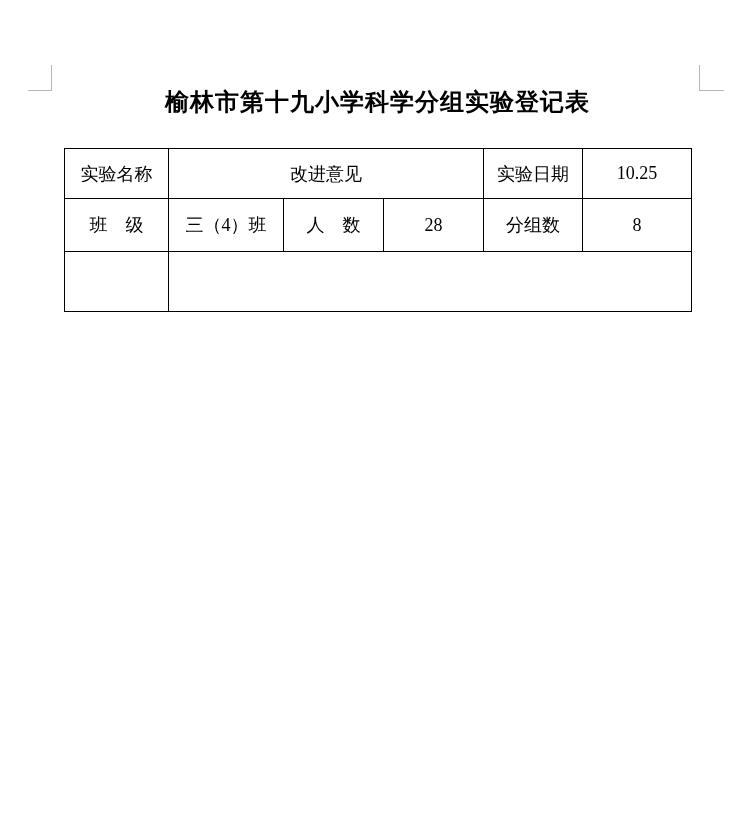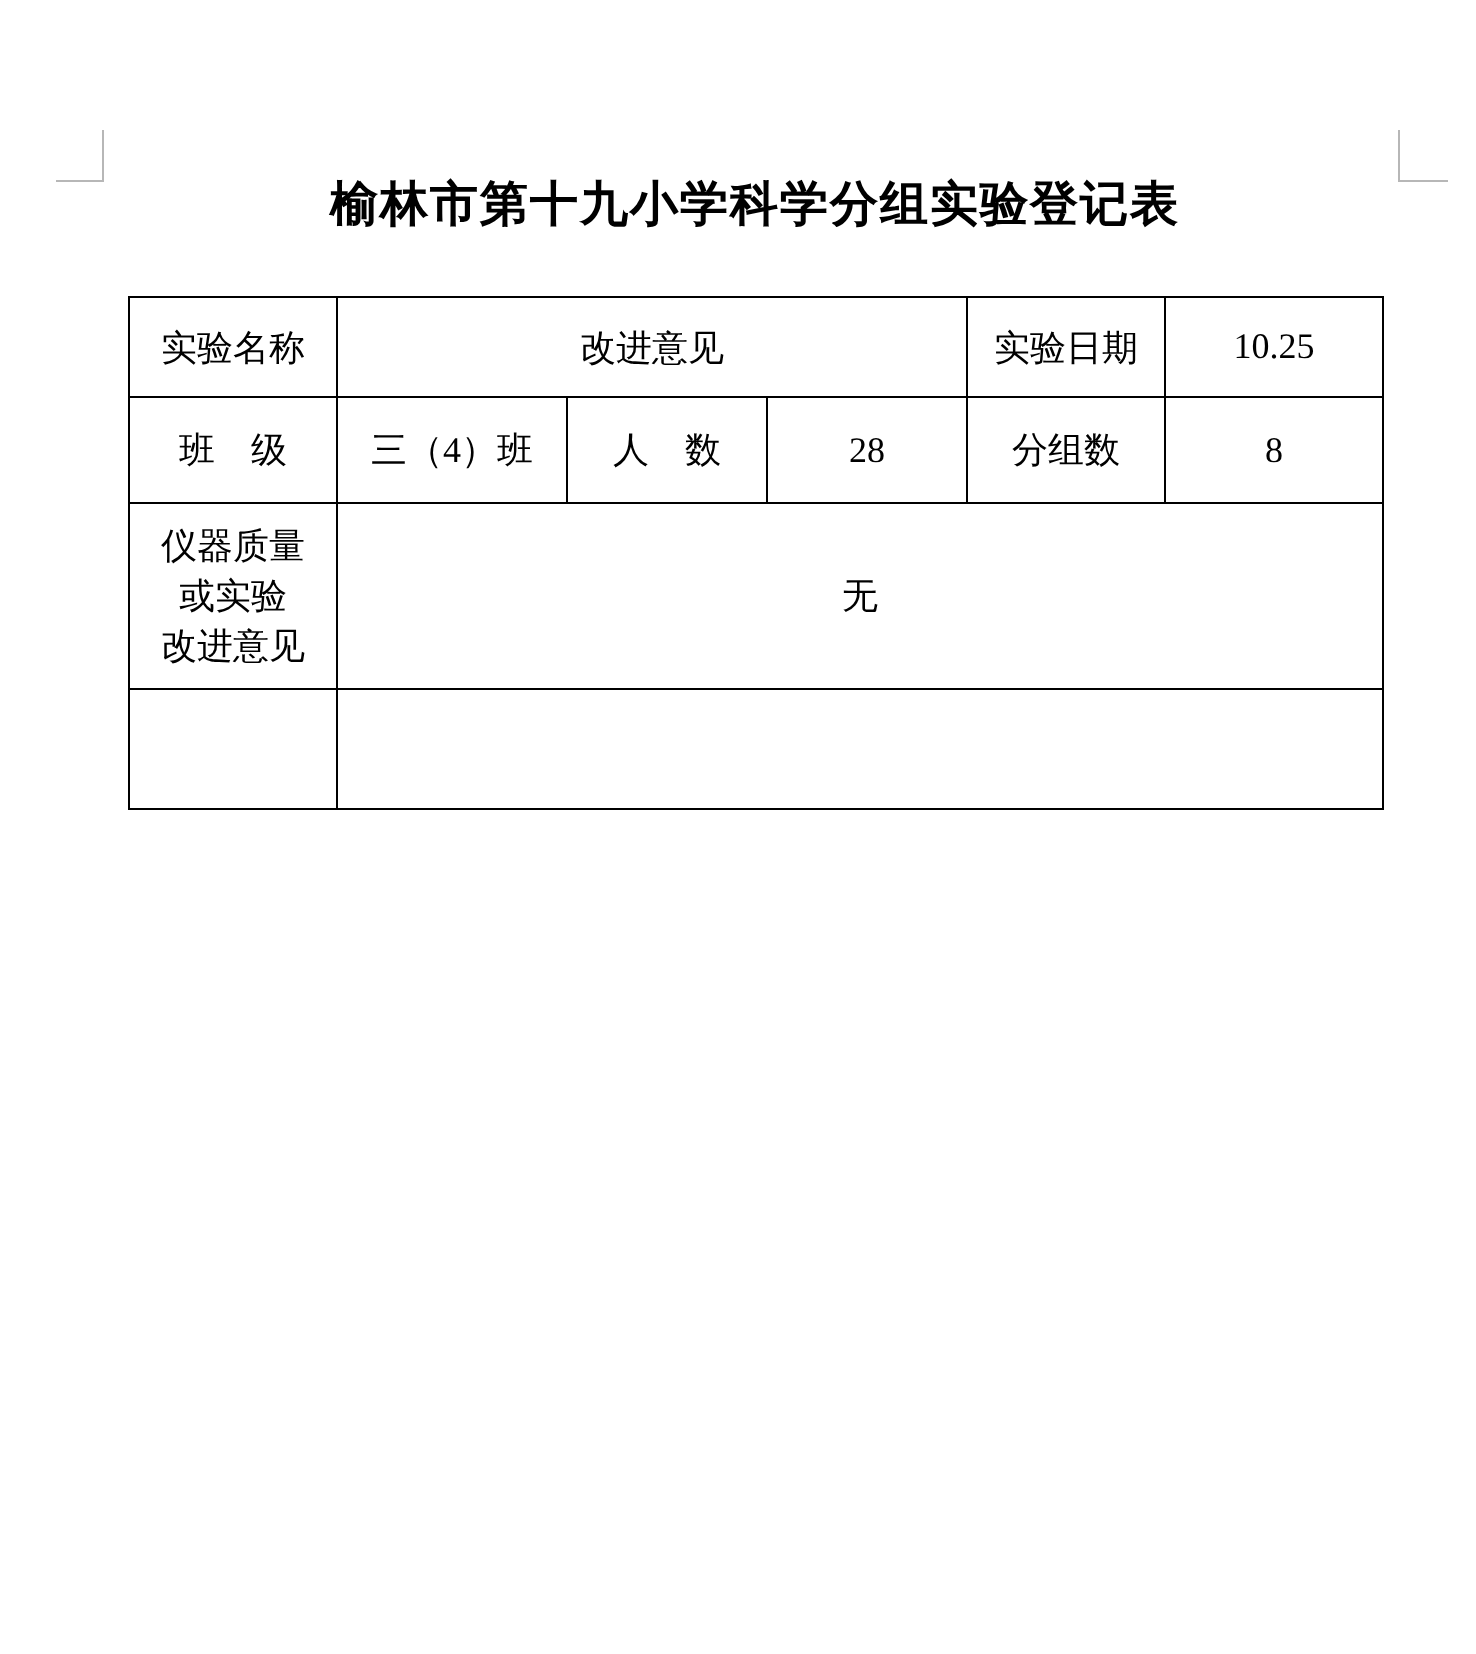--- a/index.html
+++ b/index.html
@@ -97,26 +97,20 @@
         <td class="value">10.25</td>
       </tr>
       <tr class="r2">
         <td class="label">班　级</td>
         <td class="value">三（4）班</td>
         <td class="label">人　数</td>
         <td class="value">28</td>
         <td class="label">分组数</td>
         <td class="value">8</td>
       </tr>
-      <tr class="r5">
-        <td class="label pre">仪器质量
-或实验
-改进意见</td>
-        <td class="value" colspan="5">无</td>
-      </tr>
       <tr class="r7">
         <td class="label"></td>
         <td class="value" colspan="5"></td>
       </tr>
     </tbody>
   </table>
 
 </div>
 
 </body></html>

